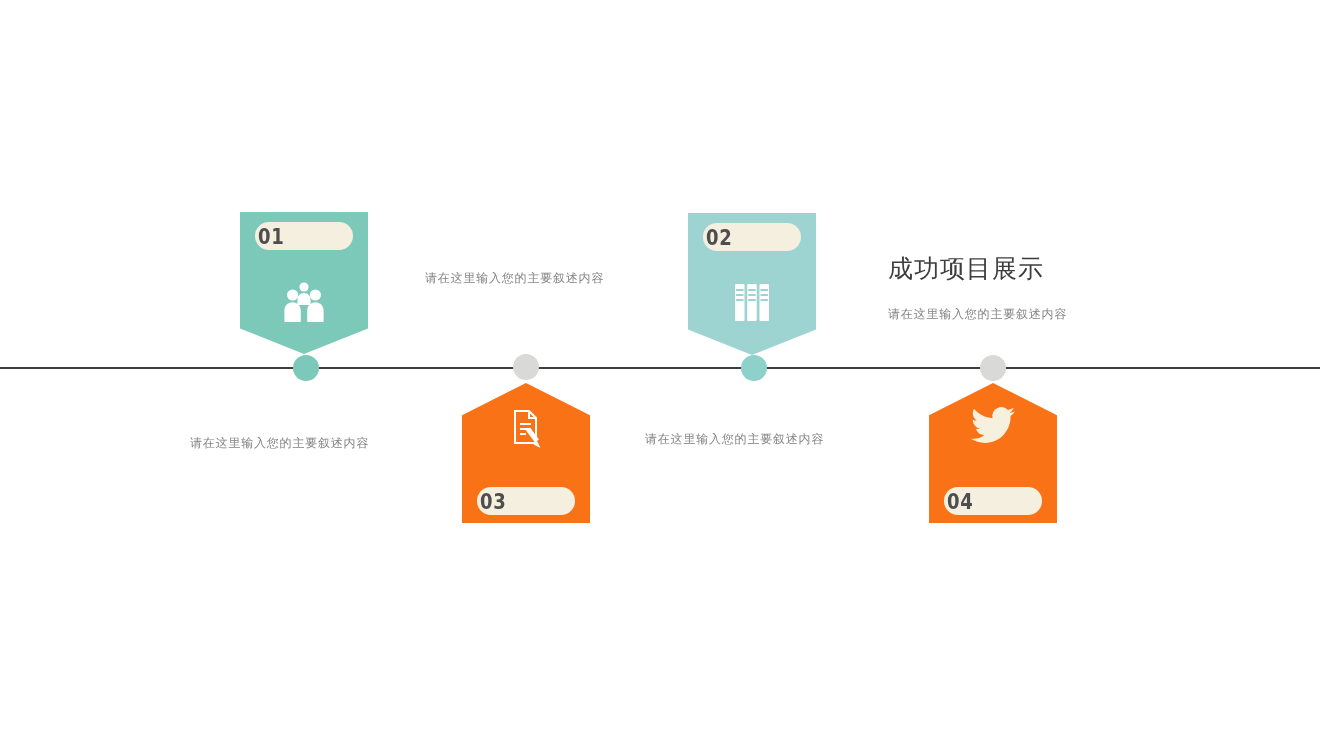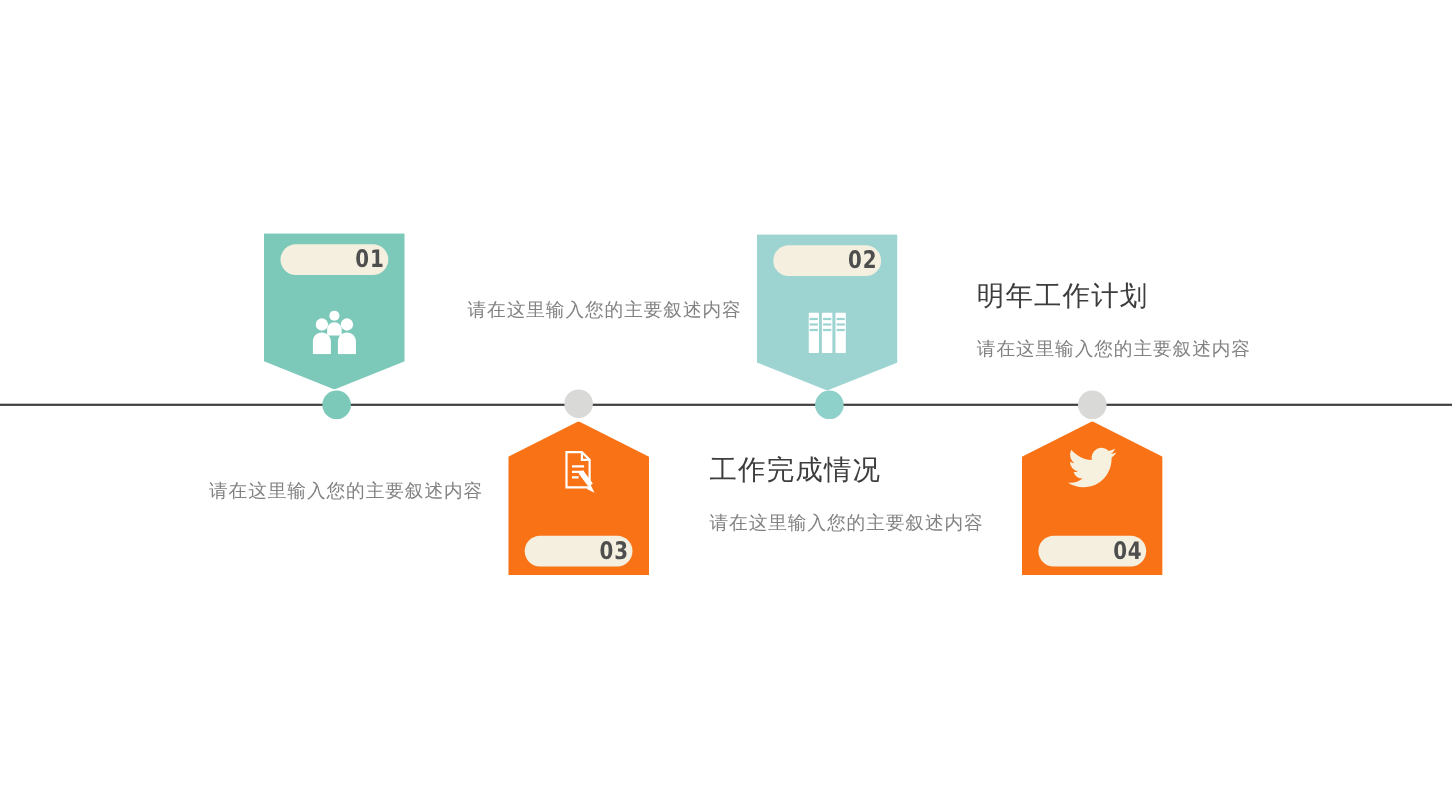--- a/index.html
+++ b/index.html
@@ -67,21 +67,21 @@
   .teal-1 { background: #7cc9ba; }
   .teal-2 { background: #9dd4d2; }
   .gray-shape { background: #f97316; }
 
   .pill {
     position: absolute;
     left: 50%; transform: translateX(-50%);
     width: 98px; height: 28px;
     background: #f4efdf;
     border-radius: 14px;
-    display: flex; align-items: center; justify-content: flex-end;
+    display: flex; align-items: center; justify-content: flex-start;
   }
   .pill-top { top: 10px; }
   .pill-bottom { top: 104px; }
   .pill-number {
     font-size: 22px;
     font-weight: 800;
     color: #4e4e4e;
     letter-spacing: 1px;
     transform: scaleX(0.82);
     font-family: "DejaVu Sans", sans-serif;
@@ -95,21 +95,21 @@
   
   .tb { position: absolute; }
   .tb-title {
     font-size: 25px;
     color: #3d3d3d;
     letter-spacing: 1px;
     white-space: nowrap;
   }
   .tb-desc {
     margin-top: 21px;
-    font-size: 17px;
+    font-size: 12px;
     color: #828282;
     letter-spacing: 0.8px;
     white-space: nowrap;
   }
 </style>
 </head>
 <body>
 
 <div class="slide">
 
@@ -154,21 +154,21 @@
           <rect x="13.2" y="10" width="7.5" height="2"></rect>
           <rect x="13.2" y="15" width="7.5" height="2"></rect>
         <rect x="25.5" y="5" width="7.5" height="2"></rect>
           <rect x="25.5" y="10" width="7.5" height="2"></rect>
           <rect x="25.5" y="15" width="7.5" height="2"></rect>
       </g>
     </svg>
   </div>
   <div class="dot dot-teal-2" style="left:741px; top:355px;"></div>
   <div class="tb" style="left:888px; top:252px;">
-    <div class="tb-title">明年工作计划</div>
+    <div class="tb-title">成功项目展示</div>
     <div class="tb-desc">请在这里输入您的主要叙述内容</div>
   </div>
 
   <div class="pent pent-up gray-shape" style="left:462px; top:383px;">
     <svg class="shape-icon" style="top:26px;" width="40" height="42" viewBox="0 0 40 42">
       <g fill="none" stroke="#ffffff" stroke-width="2">
         <path d="M9 2h14l7 7v25H9z"></path>
         <path d="M23 2v7h7"></path>
         <path d="M14 15h11M14 20h11M14 25h6"></path>
       </g>
@@ -187,17 +187,16 @@
   <div class="pent pent-up gray-shape" style="left:929px; top:383px;">
     <svg class="shape-icon" style="top:20px;" width="44" height="44" viewBox="0 0 24 24">
       <path fill="#f6f1df" d="M23.953 4.57a10 10 0 0 1-2.825.775 4.958 4.958 0 0 0 2.163-2.723c-.951.555-2.005.959-3.127 1.184a4.92 4.92 0 0 0-8.384 4.482C7.69 8.095 4.067 6.13 1.64 3.162a4.822 4.822 0 0 0-.666 2.475c0 1.71.87 3.213 2.188 4.096a4.904 4.904 0 0 1-2.228-.616v.06a4.923 4.923 0 0 0 3.946 4.827 4.996 4.996 0 0 1-2.212.085 4.936 4.936 0 0 0 4.604 3.417 9.867 9.867 0 0 1-6.102 2.105c-.39 0-.779-.023-1.17-.067a13.995 13.995 0 0 0 7.557 2.209c9.053 0 13.998-7.496 13.998-13.985 0-.21 0-.42-.015-.63A9.935 9.935 0 0 0 24 4.59z"></path>
     </svg>
     <div class="pill pill-bottom">
       <span class="pill-number">04</span>
     </div>
   </div>
   <div class="dot dot-gray" style="left:980px; top:355px;"></div>
   <div class="tb" style="left:645px; top:410px;">
-    <div class="tb-title">工作完成情况</div>
     <div class="tb-desc">请在这里输入您的主要叙述内容</div>
   </div>
 
 </div>
 
 </body></html>

